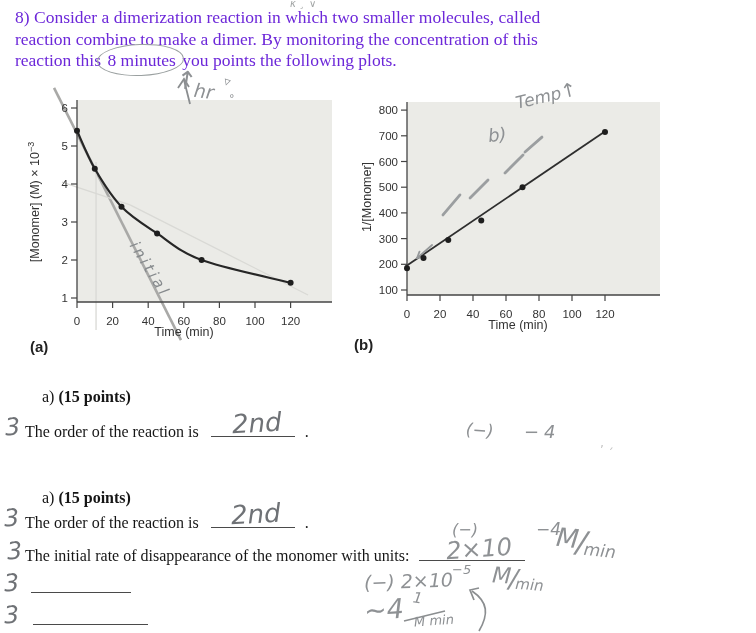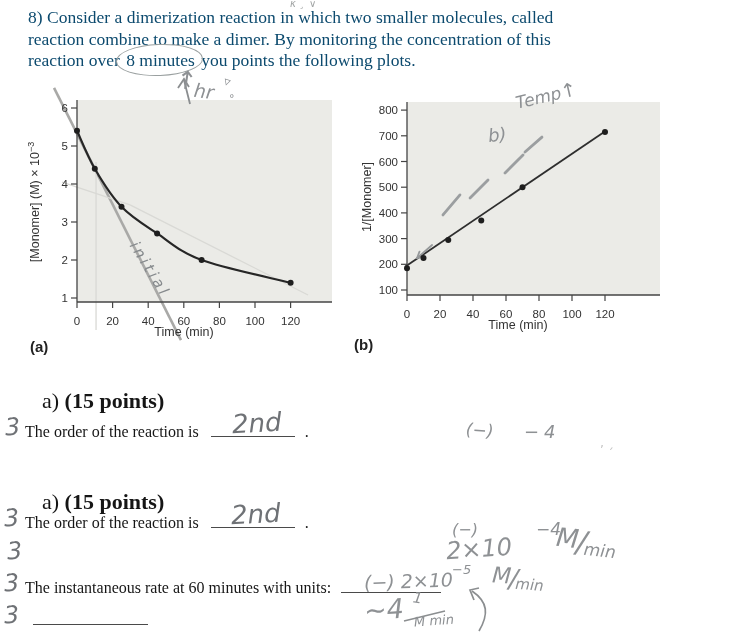--- a/index.html
+++ b/index.html
@@ -1,19 +1,19 @@
 <!DOCTYPE html>
 <html><head>
 <meta charset="utf-8">
 <style>
   html,body{margin:0;padding:0;background:#fff;}
   #page{position:relative;width:756px;height:633px;background:#ffffff;overflow:hidden;
         font-family:"Liberation Serif",serif;color:#1c1c1c;}
   
-  .prob{position:absolute;left:28px;top:7px;width:700px;font-size:17.5px;line-height:21.5px;color:#0c4a6e;}
+  .prob{position:absolute;left:15px;top:7px;width:700px;font-size:17.5px;line-height:21.5px;color:#6d28d9;}
   .l3 .circ-wrap{position:relative;display:inline-block;margin:0 2px;}
   .circ-outline{position:absolute;left:-10px;right:-8px;top:-6px;bottom:-4px;
         border:1.6px solid #9aa0a0;border-radius:50%;transform:rotate(-2deg);pointer-events:none;}
   
   .figsvg{position:absolute;}
   #svg-a{left:25px;top:86px;}
   #svg-b{left:358px;top:84px;}
   .panel-label{position:absolute;font-family:"Liberation Sans",sans-serif;font-weight:bold;font-size:15px;color:#222;}
   #label-a{left:30px;top:338px;}
   #label-b{left:354px;top:336px;}
@@ -49,39 +49,39 @@
   .munit .mn{font-size:17px;transform:translateY(14px);}
   #q2-unit{left:556px;top:525px;transform:rotate(6deg);}
   #q3-val{left:364px;top:570px;font-size:19px;transform:rotate(-2deg);}
   #q3-exp{left:452px;top:562px;font-size:13px;}
   #q3-unit{left:492px;top:564px;transform:rotate(4deg);}
   #q3-unit .m{font-size:22px;} #q3-unit .sl{font-size:26px;} #q3-unit .mn{font-size:15px;transform:translateY(11px);}
   #q4-val{left:364px;top:594px;font-size:27px;transform:rotate(-4deg);}
   #q4-num{left:413px;top:589px;font-size:15px;transform:rotate(8deg);}
   #q4-den{left:414px;top:613px;font-size:13px;transform:rotate(-4deg);}
   
-  .sec-heading{position:absolute;left:42px;font-size:22px;color:#151515;font-family:Liberation Serif, serif;}
+  .sec-heading{position:absolute;left:42px;font-size:16px;color:#151515;font-family:Liberation Serif, serif;}
   .sec-heading b{font-weight:bold;}
   .qline{position:absolute;left:25px;font-size:16px;color:#161616;white-space:nowrap;}
   .blank{display:inline-block;border-bottom:1.4px solid #4a4a4a;height:14px;vertical-align:baseline;}
   #sec1-head{top:388px;} #sec1-q1{top:422px;}
   #sec2-head{top:489px;} #sec2-q1{top:513px;} #sec2-q2{top:546px;} #sec2-q3{top:578px;} #sec2-q4{top:610px;}
   #overlay-svg{position:absolute;left:0;top:0;z-index:6;pointer-events:none;}
   .hw{z-index:7;}
 </style>
 </head>
 <body>
 
 <div id="page">
 
   <div class="prob">
     <div class="pline">8)  Consider a dimerization reaction in which two smaller molecules, called</div>
     <div class="pline">reaction combine to make a dimer. By monitoring the concentration of this</div>
     <div class="pline l3">
-      <span>reaction over</span>
+      <span>reaction this</span>
       <span class="circ-wrap"><span class="circ-outline"></span><span>8 minutes</span></span>
       <span>you points the following plots.</span>
     </div>
   </div>
 
   <svg id="svg-a" class="figsvg" width="320" height="258">
       <rect x="52" y="14" width="255" height="202" fill="#ebebe7"></rect>
       <line x1="29.038" y1="1.8599999999999852" x2="155.952" y2="254.18" stroke="#a9a9a7" stroke-width="2.6"></line>
       <line x1="37.048" y1="96.10000000000001" x2="105.04400000000001" y2="118.89999999999999" stroke="#d9d9d5" stroke-width="1.3"></line>
       <line x1="105.04400000000001" y1="118.89999999999999" x2="283.044" y2="208.96" stroke="#d9d9d5" stroke-width="1.3"></line>
@@ -209,32 +209,35 @@
   </div>
   <div id="m3-2" class="hw hw-dark margin3">3</div>
   <div id="sec2-q1" class="qline">
     <span>The order of the reaction is</span>
     <span class="blank" style="width:84px;margin-left:8px;"></span>
     <span style="margin-left:6px;">.</span>
   </div>
   <div id="ans-2nd-2" class="hw hw-dark">2nd</div>
 
   <div id="m3-3" class="hw hw-dark margin3">3</div>
+  <div id="sec2-q2" class="qline">
+    <span>The initial rate of disappearance of the monomer with units:</span>
+    <span class="blank" style="width:106px;margin-left:6px;"></span>
+  </div>
   <div id="q2-neg" class="hw">(−)</div>
   <div id="q2-mant" class="hw">2×10</div>
   <div id="q2-exp" class="hw">−4</div>
   <div id="q2-unit" class="hw munit">
     <span class="m">M</span>
     <span class="sl">/</span>
     <span class="mn">min</span>
   </div>
 
   <div id="m3-4" class="hw hw-dark margin3">3</div>
   <div id="sec2-q3" class="qline">
-    <span>The instantaneous rate at 60 minutes with units:</span>
     <span class="blank" style="width:100px;margin-left:6px;"></span>
   </div>
   <div id="q3-val" class="hw">(−) 2×10</div>
   <div id="q3-exp" class="hw">−5</div>
   <div id="q3-unit" class="hw munit">
     <span class="m">M</span>
     <span class="sl">/</span>
     <span class="mn">min</span>
   </div>
 

